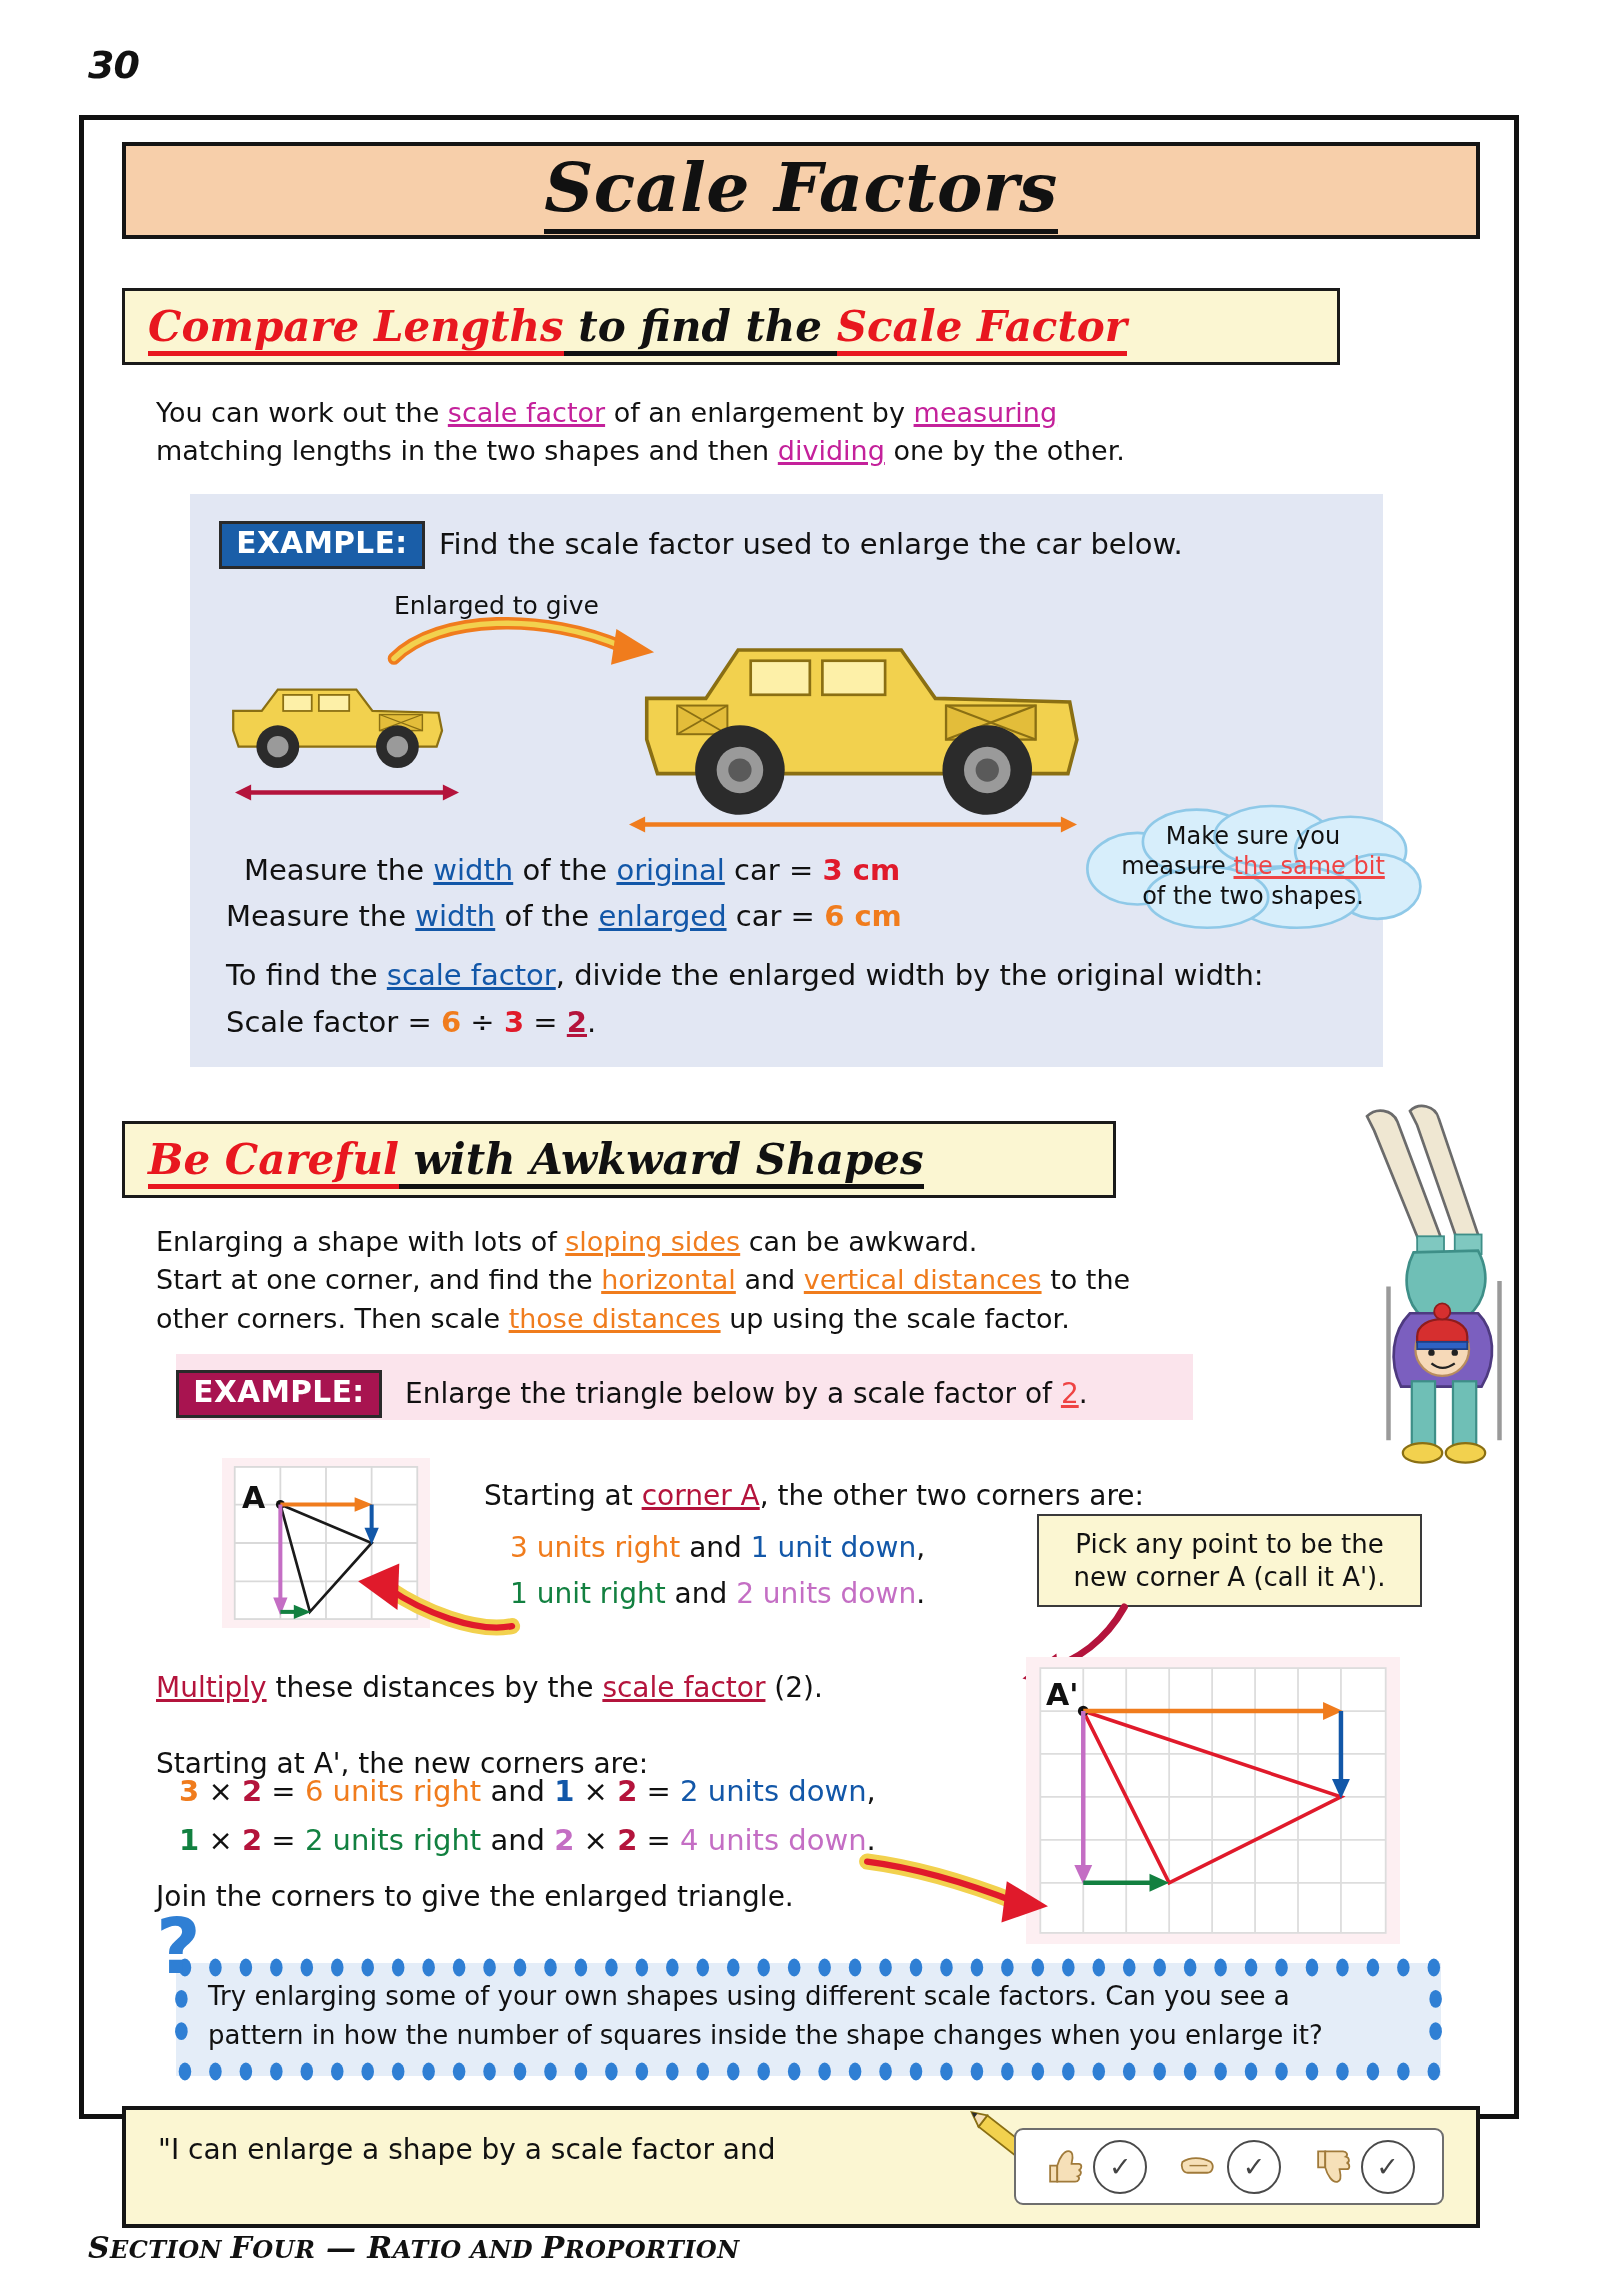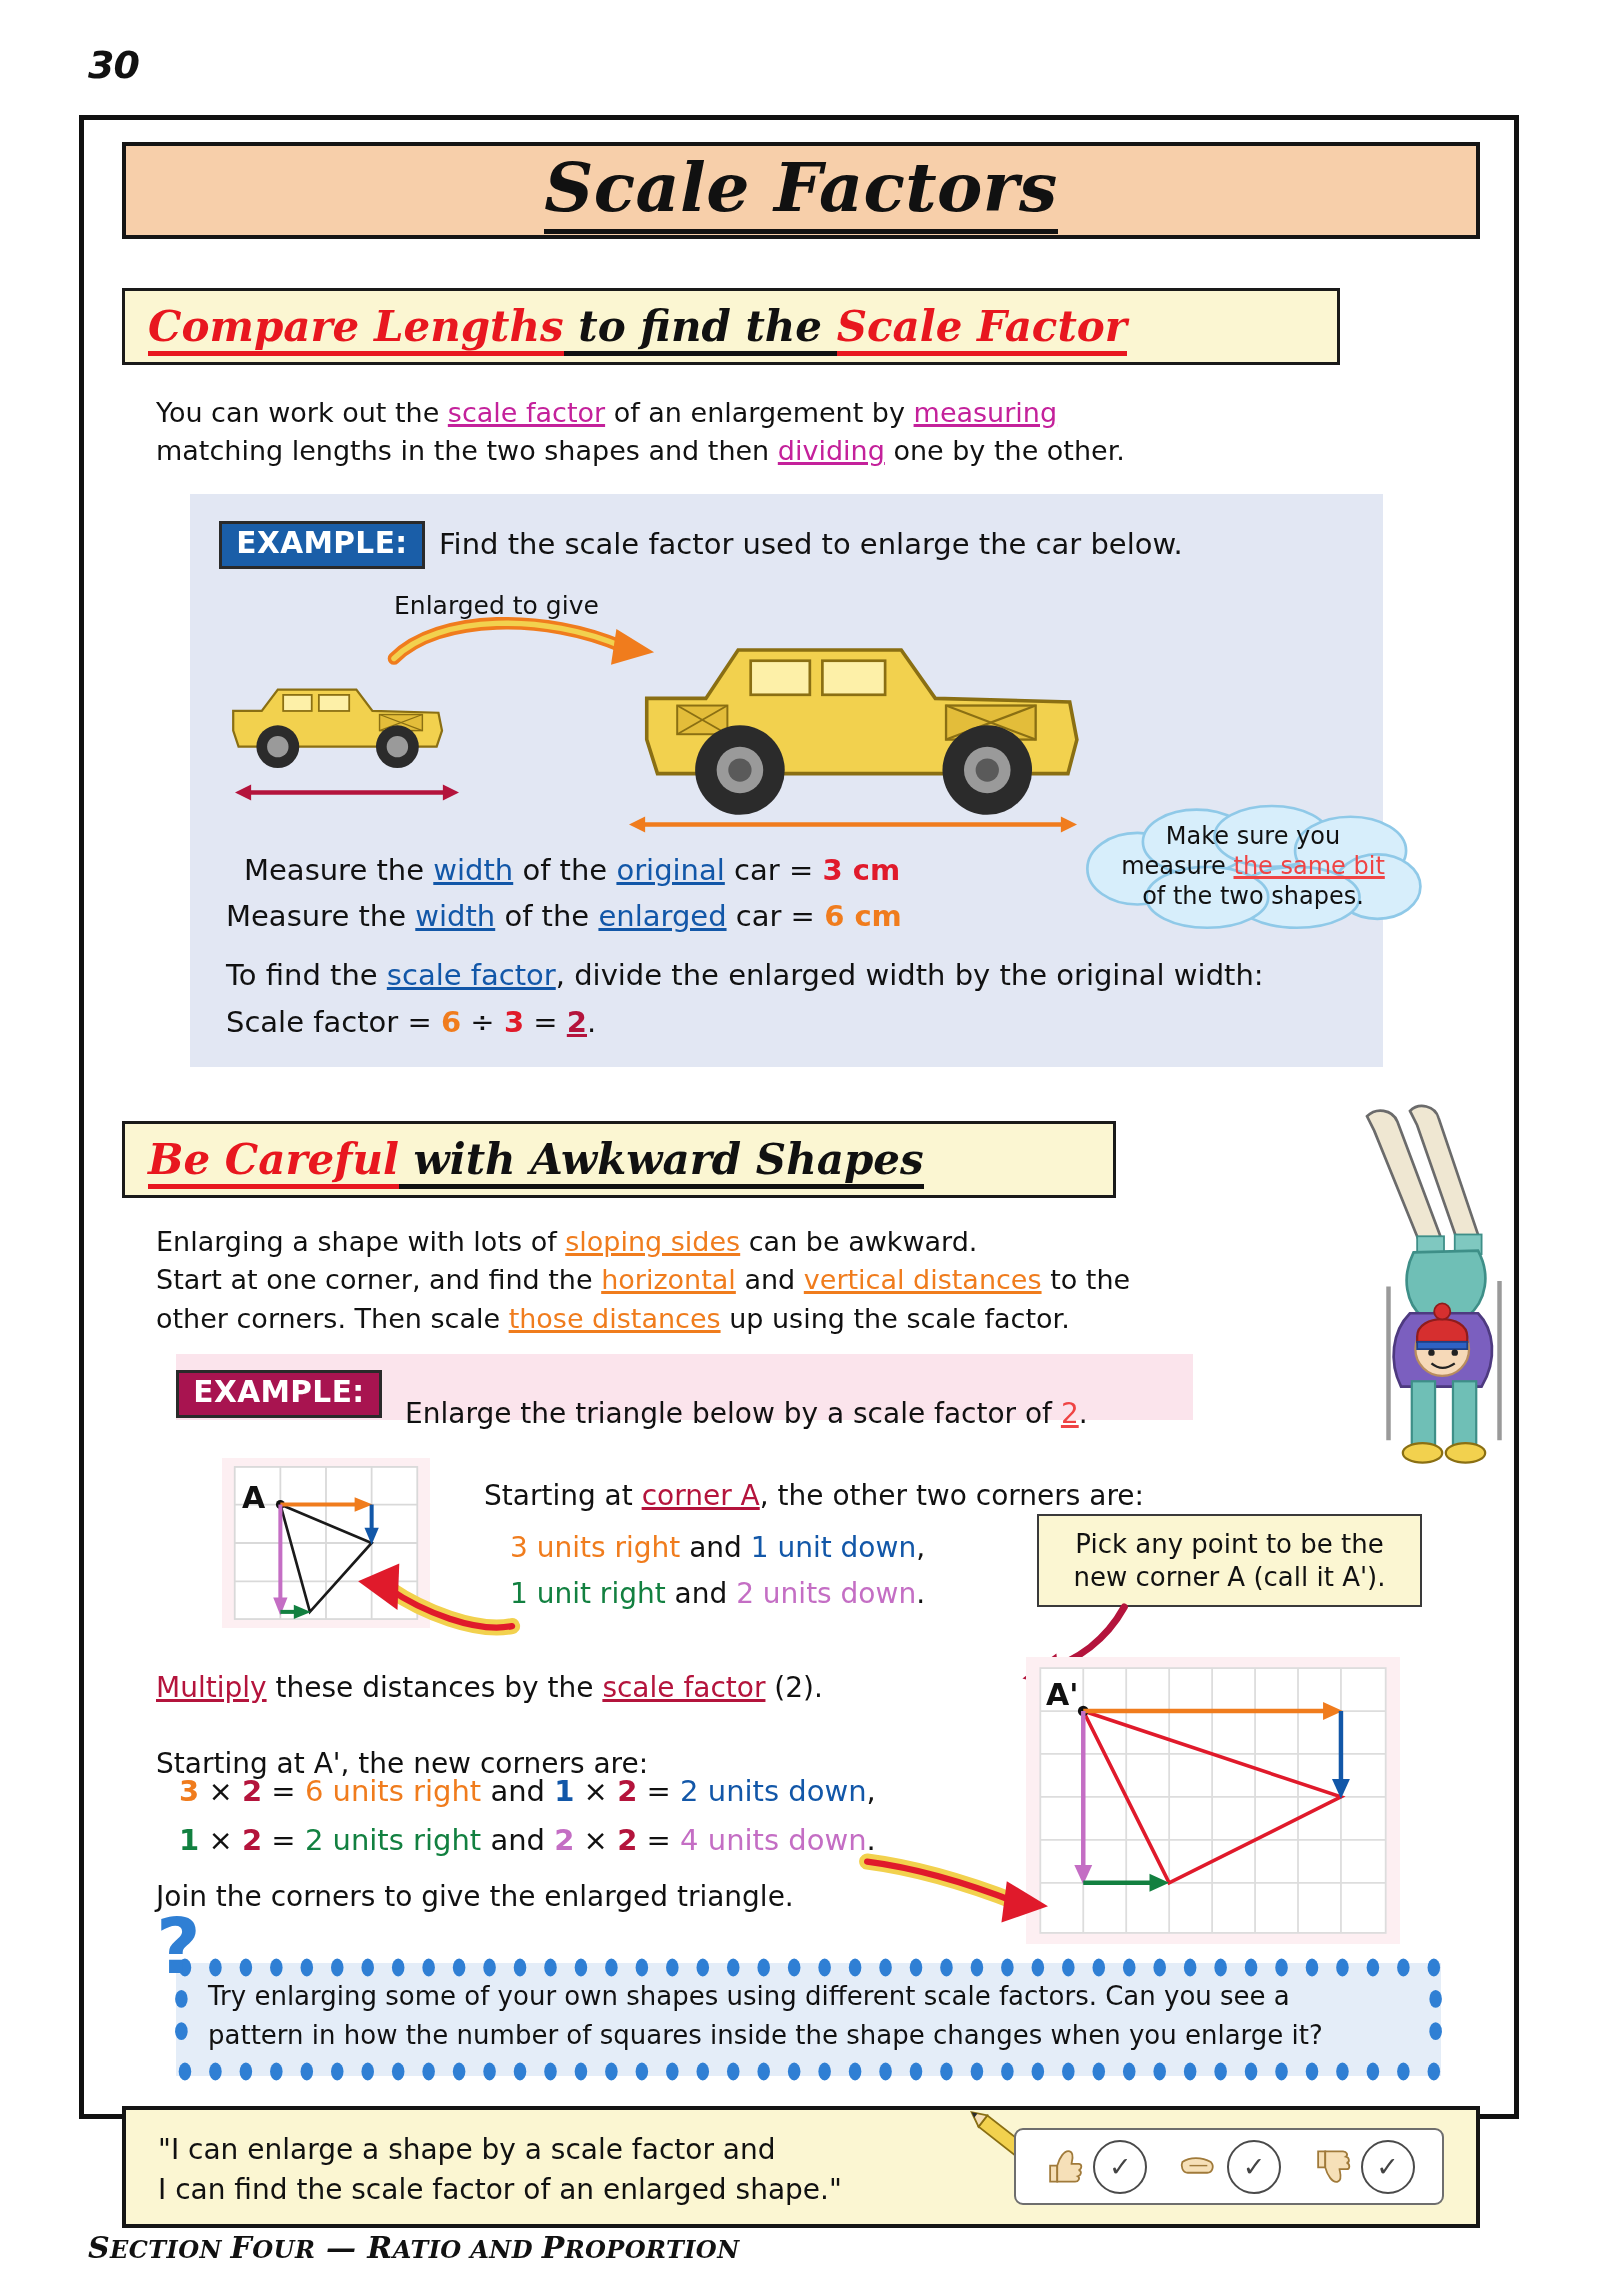--- a/index.html
+++ b/index.html
@@ -454,21 +454,21 @@
 </div>
 
 <div class="para" style="left:156px; top:1223px; width:1155px;">
   <span>Enlarging a shape with lots of </span><span class="u-orange">sloping sides</span><span> can be awkward.</span><br>
   <span>Start at one corner, and find the </span><span class="u-orange">horizontal</span><span> and </span><span class="u-orange">vertical distances</span><span> to the</span><br>
   <span>other corners.  Then scale </span><span class="u-orange">those distances</span><span> up using the scale factor.</span>
 </div>
 
 <div id="example-box-2"></div>
 <div class="ex-badge" id="ex-badge-2">EXAMPLE:</div>
-<div class="ex-line" style="left:405px; top:1377px; font-size:28px;margin-top:20px;">
+<div class="ex-line" style="left:405px; top:1377px; font-size:28px;">
   <span>Enlarge the triangle below by a scale factor of </span><span class="u-black">2</span><span>.</span>
 </div>
 
 <div class="grid-box" style="left:222px; top:1458px; width:208px; height:170px;">
   <svg width="208" height="170" viewBox="0 0 232 190">
     <rect x="14" y="10" width="204" height="170" fill="#ffffff"></rect>
     <g stroke="#d9d9d9" stroke-width="2">
       <line x1="65" y1="10" x2="65" y2="180"></line>
         <line x1="116" y1="10" x2="116" y2="180"></line>
       <line x1="167" y1="10" x2="167" y2="180"></line>
@@ -684,21 +684,20 @@
 </div>
 <div class="q-mark">?</div>
 <div id="investigate-text">
   <div>Try enlarging some of your own shapes using different scale factors.  Can you see a</div>
   <div>pattern in how the number of squares inside the shape changes when you enlarge it?</div>
 </div>
 
 <div id="summary-box"></div>
 <div id="summary-text">
   <div>"I can enlarge a shape by a scale factor and</div>
-  <div>I can find the scale factor of an enlarged shape."</div>
 </div>
 <div class="car-wrap" style="left:960px; top:2103px;">
   <svg width="86" height="72" viewBox="0 0 96 80">
     <g transform="rotate(38 48 40)">
       <rect x="18" y="30" width="62" height="16" fill="#f2d14e" stroke="#8a6f13" stroke-width="2"></rect>
       <polygon points="18,30 2,38 18,46" fill="#f6e0b8" stroke="#8a6f13" stroke-width="2"></polygon>
       <polygon points="8,35 2,38 8,41" fill="#2b2b2b"></polygon>
       <rect x="80" y="30" width="12" height="16" fill="#e07a8a" stroke="#8a6f13" stroke-width="2"></rect>
     </g>
   </svg>

